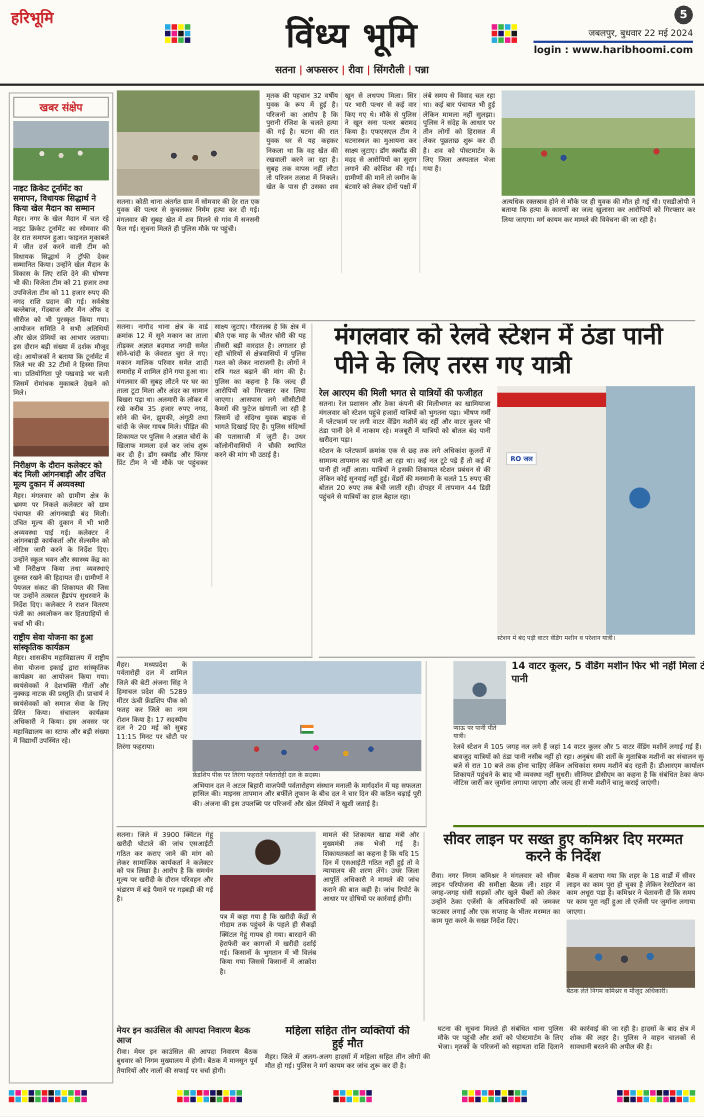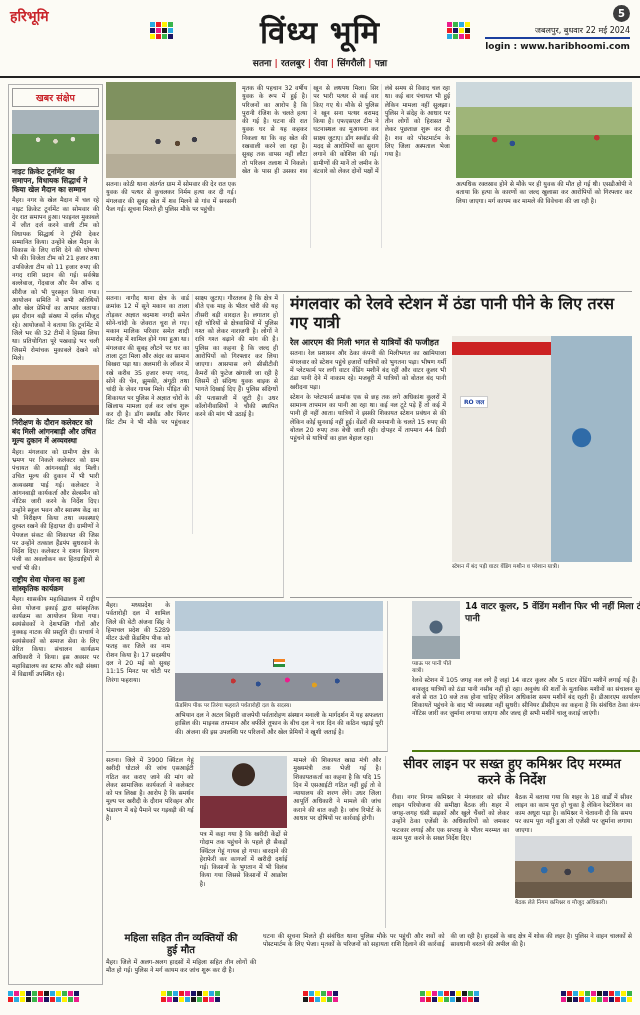--- a/index.html
+++ b/index.html
@@ -57,21 +57,21 @@
      linear-gradient(#ccd8dc 0 26%, #9fb579 26% 55%, #6f9a4e 55%);}
   .lead-mid{flex:1;column-count:3;column-gap:6px;column-rule:1px solid #ddd;}
   .smalltext, .lead p{font-size:6.2px;line-height:1.34;text-align:justify;margin:2px 0 0;}
   
   .burglary{position:absolute;left:106px;top:294px;width:178px;height:304px;border-right:1px solid #c8c8c8;
             border-bottom:1px solid #999;padding-right:5px;box-sizing:border-box;overflow:hidden;}
   .burglary h2{font-size:12.5px;line-height:1.25;text-align:center;margin:0 0 4px;}
   .cols2{column-count:2;column-gap:6px;column-rule:1px solid #ddd;font-size:6.2px;line-height:1.34;text-align:justify;height:240px;overflow:hidden;}
   
   .railway{position:absolute;left:290px;top:294px;width:342px;height:304px;border-bottom:1px solid #999;box-sizing:border-box;overflow:hidden;}
-  .railway h2{font-size:16px;line-height:1.2;margin:0 0 4px;}
+  .railway h2{font-size:22px;line-height:1.2;margin:0 14px 4px;}
   .rail-row{display:flex;gap:6px;}
   .rail-left{flex:1;}
   .rail-sub{font-size:8.2px;font-weight:bold;margin:0 0 2px;}
   .rail-photo{width:180px;height:226px;flex:none;position:relative;background-image:
      radial-gradient(circle at 72% 45%, #2f6ba8 0 9px, transparent 10px),
      linear-gradient(#cc2222,#cc2222),
      linear-gradient(90deg,#ece9e2 0 55%, #9fb8c8 55%);
      background-size:100% 100%,55% 13px,100% 100%;background-position:0 0,0 6px,0 0;background-repeat:no-repeat;}
   .machine-label{position:absolute;left:8px;top:60px;background:#fff;color:#1b3f9e;font-size:6px;font-weight:bold;padding:1px 3px;border:1px solid #ccc;}
   .rail-caption,.caption{font-size:5.7px;color:#333;margin-top:1px;line-height:1.25;}
@@ -161,21 +161,21 @@
         <i style="background: rgb(41, 171, 226);"></i>
         <i style="background: rgb(57, 181, 74);"></i>
         <i style="background: rgb(236, 28, 141);"></i>
         <i style="background: rgb(237, 28, 36);"></i>
       </div>
     <div class="edition">
       <div class="ed-date">जबलपुर, बुधवार 22 मई 2024</div>
       <div class="ed-login">login : www.haribhoomi.com</div>
     </div>
     <div class="cities">
-      <span class="city">सतना</span><span class="city">रतलबुर</span><span class="city">रीवा</span><span class="city">सिंगरौली</span><span class="city">पन्ना</span>
+      <span class="city">सतना</span><span class="city">अफसरुर</span><span class="city">रीवा</span><span class="city">सिंगरौली</span><span class="city">पन्ना</span>
     </div>
   </header>
 
   <aside class="sidebar">
     <div class="sb-head">खबर संक्षेप</div>
     <div class="photo sb-photo1"></div>
     <h3>नाइट क्रिकेट टूर्नामेंट का समापन, विधायक सिद्धार्थ ने किया खेल मैदान का सम्मान</h3>
     <p>मैहर। नगर के खेल मैदान में चल रहे नाइट क्रिकेट टूर्नामेंट का सोमवार की देर रात समापन हुआ। फाइनल मुकाबले में जीत दर्ज करने वाली टीम को विधायक सिद्धार्थ ने ट्रॉफी देकर सम्मानित किया। उन्होंने खेल मैदान के विकास के लिए राशि देने की घोषणा भी की। विजेता टीम को 21 हजार तथा उपविजेता टीम को 11 हजार रुपए की नगद राशि प्रदान की गई। सर्वश्रेष्ठ बल्लेबाज, गेंदबाज और मैन ऑफ द सीरीज को भी पुरस्कृत किया गया। आयोजन समिति ने सभी अतिथियों और खेल प्रेमियों का आभार जताया। इस दौरान बड़ी संख्या में दर्शक मौजूद रहे। आयोजकों ने बताया कि टूर्नामेंट में जिले भर की 32 टीमों ने हिस्सा लिया था। प्रतियोगिता पूरे पखवाड़े भर चली जिसमें रोमांचक मुकाबले देखने को मिले।</p>
     <div class="photo sb-photo2"></div>
     <h3>निरीक्षण के दौरान कलेक्टर को बंद मिली आंगनबाड़ी और उचित मूल्य दुकान में अव्यवस्था</h3>
@@ -258,20 +258,24 @@
       <div class="col">रीवा। नगर निगम कमिश्नर ने मंगलवार को सीवर लाइन परियोजना की समीक्षा बैठक ली। शहर में जगह-जगह धंसी सड़कों और खुले चैंबरों को लेकर उन्होंने ठेका एजेंसी के अधिकारियों को जमकर फटकार लगाई और एक सप्ताह के भीतर मरम्मत का काम पूरा करने के सख्त निर्देश दिए।</div>
       <div class="col">
         <span>बैठक में बताया गया कि शहर के 18 वार्डों में सीवर लाइन का काम पूरा हो चुका है लेकिन रेस्टोरेशन का काम अधूरा पड़ा है। कमिश्नर ने चेतावनी दी कि समय पर काम पूरा नहीं हुआ तो एजेंसी पर जुर्माना लगाया जाएगा।</span>
         <div class="photo meeting"></div>
         <div class="caption">बैठक लेते निगम कमिश्नर व मौजूद अधिकारी।</div>
       </div>
     </div>
   </section>
 
   <section class="bottomrow">
+    <div class="b1">
+      <h4>मेयर इन काउंसिल की आपदा निवारण बैठक आज</h4>
+      <p>रीवा। मेयर इन काउंसिल की आपदा निवारण बैठक बुधवार को निगम मुख्यालय में होगी। बैठक में मानसून पूर्व तैयारियों और नालों की सफाई पर चर्चा होगी।</p>
+    </div>
     <div class="b2">
       <h3>महिला सहित तीन व्यक्तियों की हुई मौत</h3>
       <p>मैहर। जिले में अलग-अलग हादसों में महिला सहित तीन लोगों की मौत हो गई। पुलिस ने मर्ग कायम कर जांच शुरू कर दी है।</p>
     </div>
     <div class="b3">
       <p>घटना की सूचना मिलते ही संबंधित थाना पुलिस मौके पर पहुंची और शवों को पोस्टमार्टम के लिए भेजा। मृतकों के परिजनों को सहायता राशि दिलाने की कार्रवाई की जा रही है। हादसों के बाद क्षेत्र में शोक की लहर है। पुलिस ने वाहन चालकों से सावधानी बरतने की अपील की है।</p>
     </div>
   </section>
 
   <div class="pixstrip">

